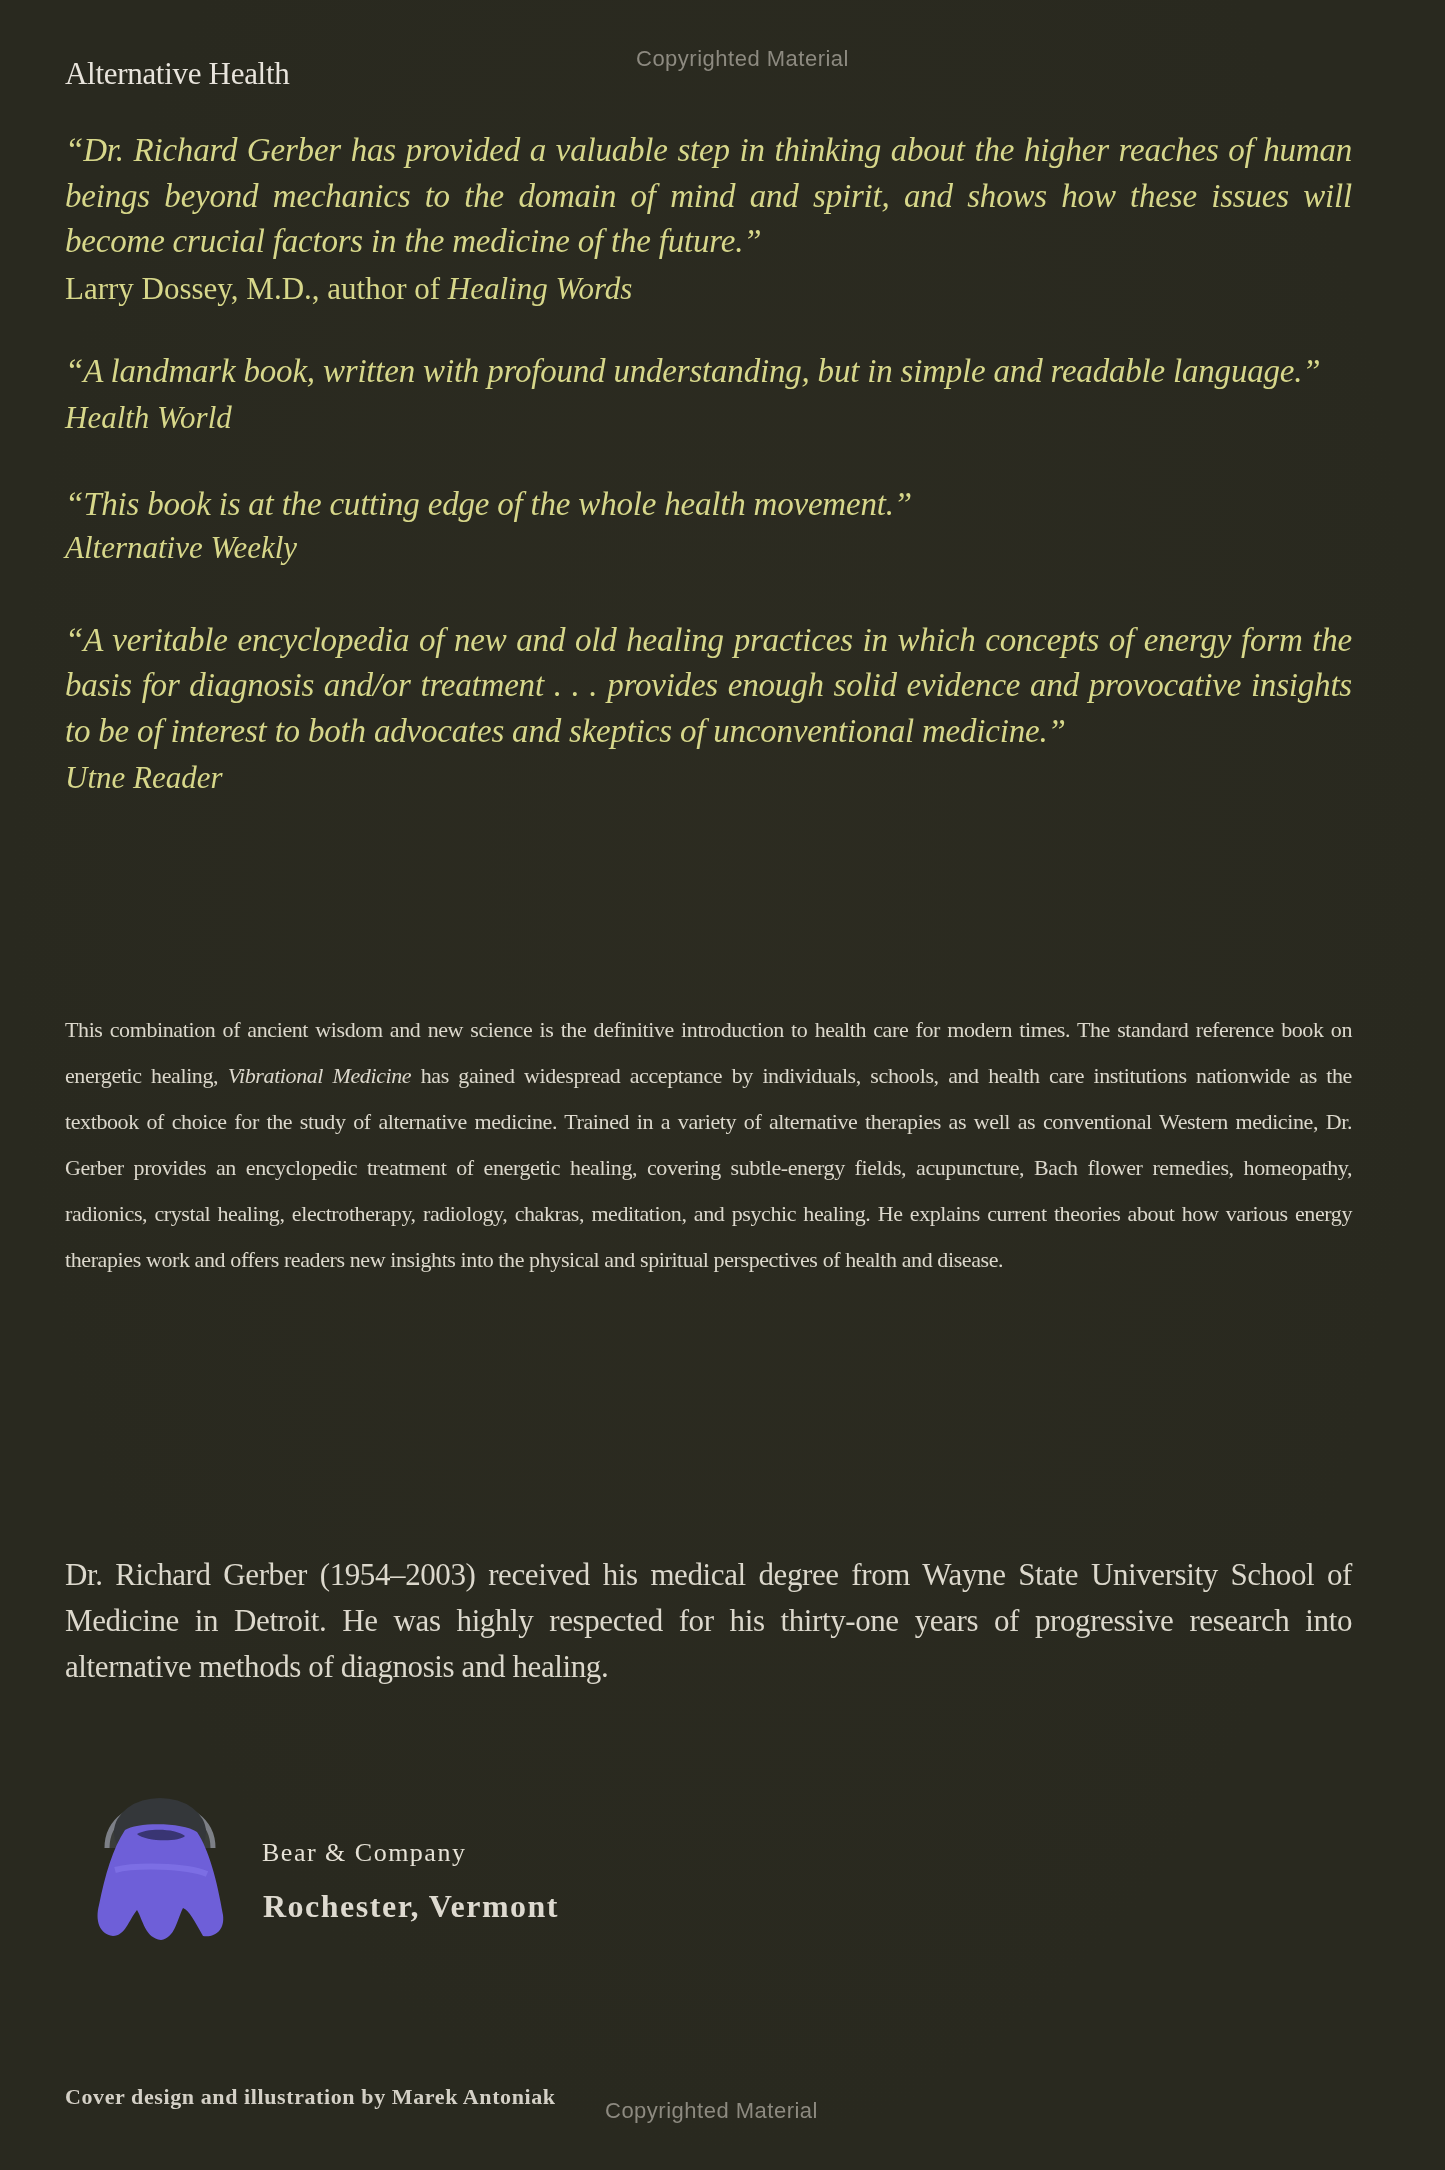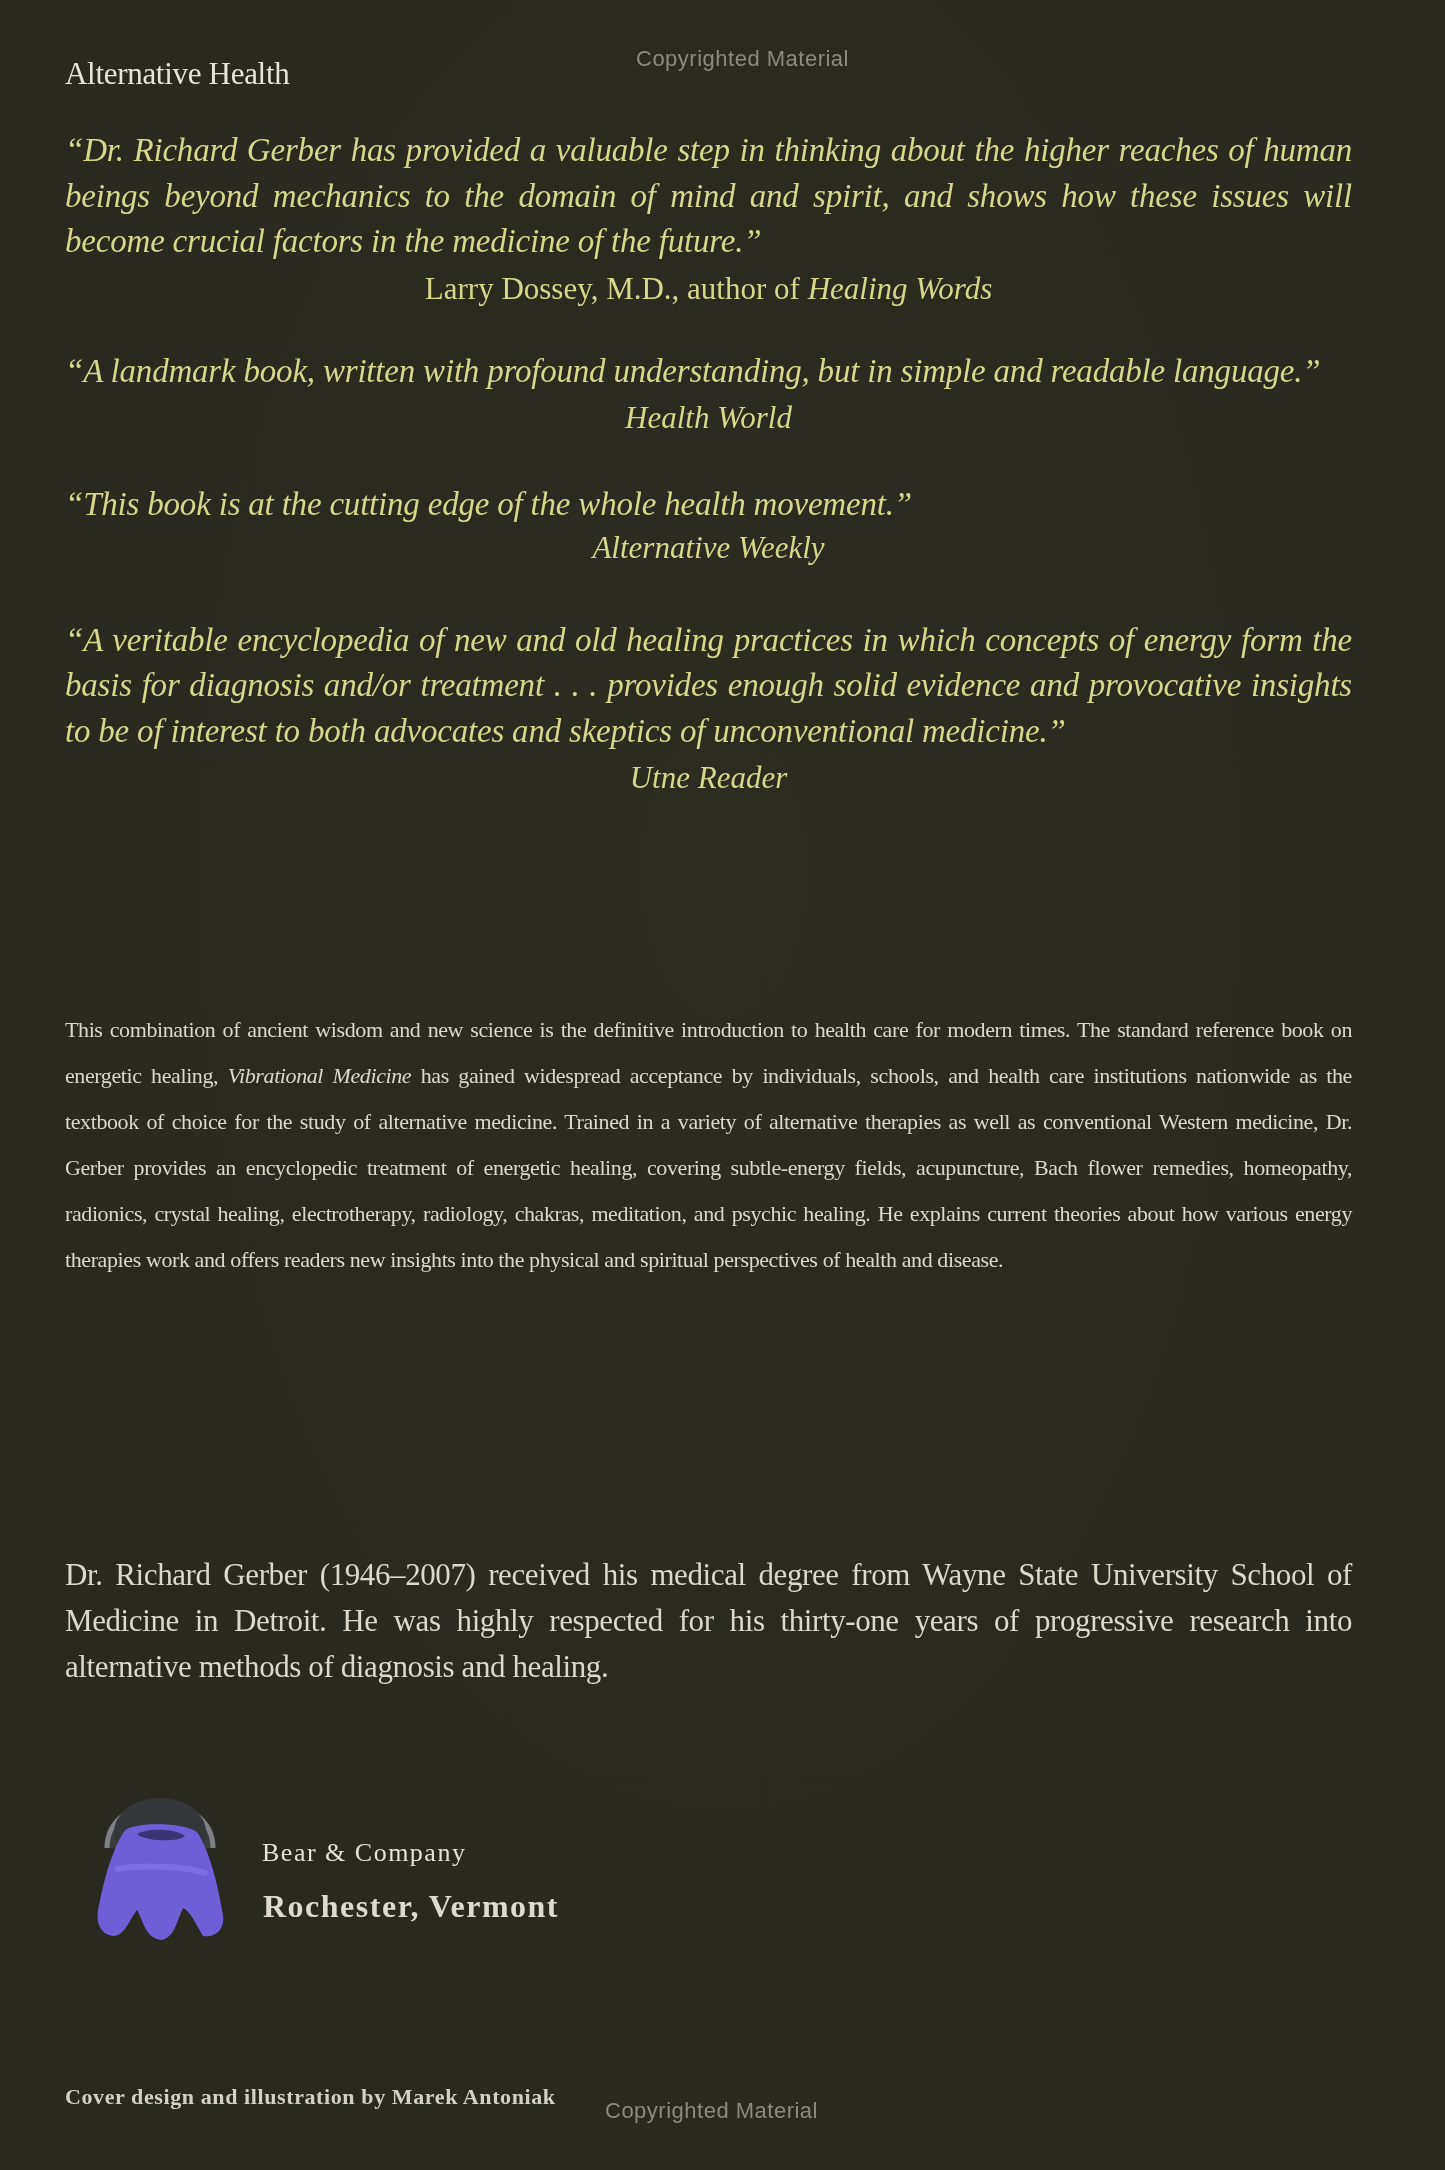--- a/index.html
+++ b/index.html
@@ -57,21 +57,21 @@
       line-height: 45.5px;
       color: #d7d78a;
       text-align: justify;
       text-align-last: left;
       letter-spacing: -0.2px;
     }
     .quote-source {
       font-size: 31px;
       line-height: 44px;
       color: #d7d78a;
-      text-align: center;
+      text-align: left;
       margin-top: 2px;
     }
     .quote-source .it { font-style: italic; }
     .q1 { margin-bottom: 38px; }
     .q2 { margin-bottom: 42px; }
     .q3 { margin-bottom: 48px; }
     .q4 { }
     .q3 .quote-source { margin-top: -2px; }
     .body-text {
       position: absolute;
@@ -178,21 +178,21 @@
     <div class="quote q4">
       <div class="quote-text">“A veritable encyclopedia of new and old healing practices in which concepts of energy form the basis for diagnosis and/or treatment . . . provides enough solid evidence and provocative insights to be of interest to both advocates and skeptics of unconventional medicine.”</div>
       <div class="quote-source">
         <span class="it">Utne Reader</span>
       </div>
     </div>
   </div>
 
   <p class="body-text"><span>This combination of ancient wisdom and new science is the definitive introduction to health care for modern times. The standard reference book on energetic healing, </span><span class="it">Vibrational Medicine</span><span> has gained widespread acceptance by individuals, schools, and health care institutions nationwide as the textbook of choice for the study of alternative medicine. Trained in a variety of alternative therapies as well as conventional Western medicine, Dr. Gerber provides an encyclopedic treatment of energetic healing, covering subtle-energy fields, acupuncture, Bach flower remedies, homeopathy, radionics, crystal healing, electrotherapy, radiology, chakras, meditation, and psychic healing. He explains current theories about how various energy therapies work and offers readers new insights into the physical and spiritual perspectives of health and disease.</span></p>
 
-  <p class="bio-text">Dr. Richard Gerber (1946–2007) received his medical degree from Wayne State University School of Medicine in Detroit. He was highly respected for his thirty-one years of progressive research into alternative methods of diagnosis and healing.</p>
+  <p class="bio-text">Dr. Richard Gerber (1954–2003) received his medical degree from Wayne State University School of Medicine in Detroit. He was highly respected for his thirty-one years of progressive research into alternative methods of diagnosis and healing.</p>
 
   <div class="publisher">
     <svg class="logo" viewBox="0 0 150 178" xmlns="http://www.w3.org/2000/svg">
 
       <path d="M22 78 C22 20, 128 20, 128 78" fill="#3a3d3a" stroke="#7d8087" stroke-width="5"></path>
       <ellipse cx="75" cy="62" rx="46" ry="34" fill="#34373a"></ellipse>
 
       <path d="M40 60
                C52 52, 98 52, 112 62
                C124 80, 132 110, 138 145

